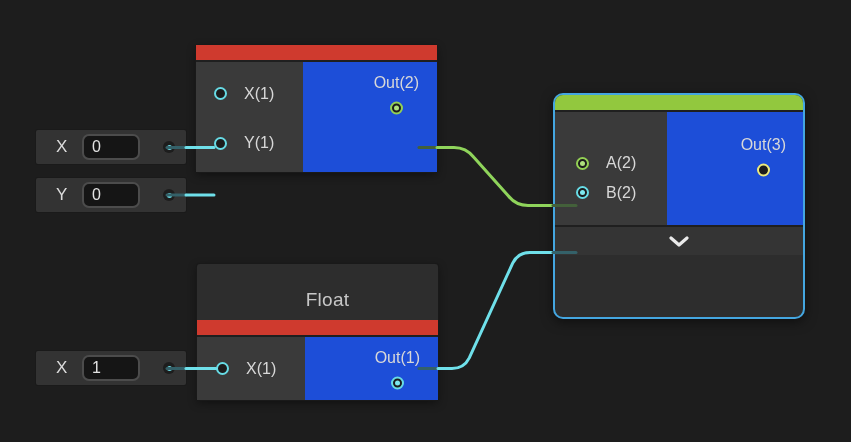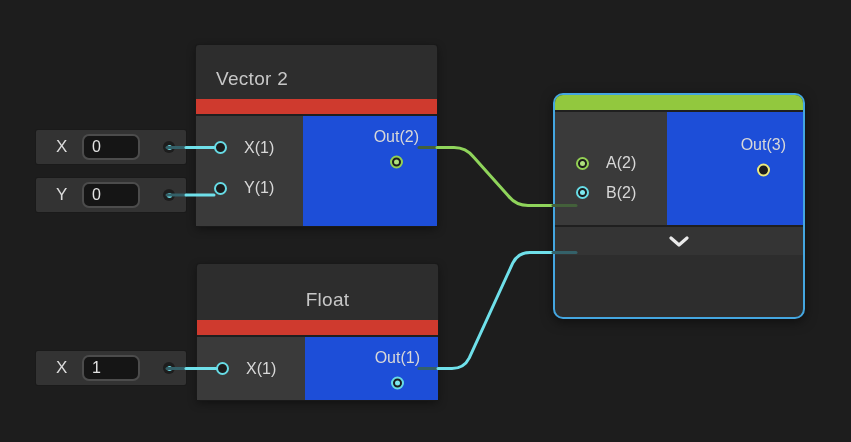--- a/index.html
+++ b/index.html
@@ -98,32 +98,29 @@
   </div>
   <div class="field-row" style="left:36px; top:351px;">
     <span class="field-label">X</span>
     <input class="num-input" value="1" style="">
     <span class="conn-dot">
         <span class="dot"></span>
       </span>
   </div>
 
   <div class="node" style="left:196px; top:45px; width:241px;">
-    <div class="node-header" style="height:54px;">
-      <span class="node-title">Vector 2</span>
-    </div>
     <div class="accent-bar accent-red"></div>
     <div class="divider"></div>
     <div class="node-body" style="height:110px;">
       <div class="left-col" style="width:107px;"></div>
       <div class="port-row" style="left:18px; top:31.5px;">
         <span class="port cyan"></span>
         <span class="port-label">X(1)</span>
       </div>
-      <div class="port-row" style="left:18px; top:72px;">
+      <div class="port-row" style="left:18px; top:81px;">
         <span class="port cyan"></span>
         <span class="port-label">Y(1)</span>
       </div>
       <div class="port-row out" style="right:18px; top:31.5px;">
         <span class="port-label">Out(2)</span>
         <span class="port green">
             <span class="dot"></span>
           </span>
       </div>
     </div>

